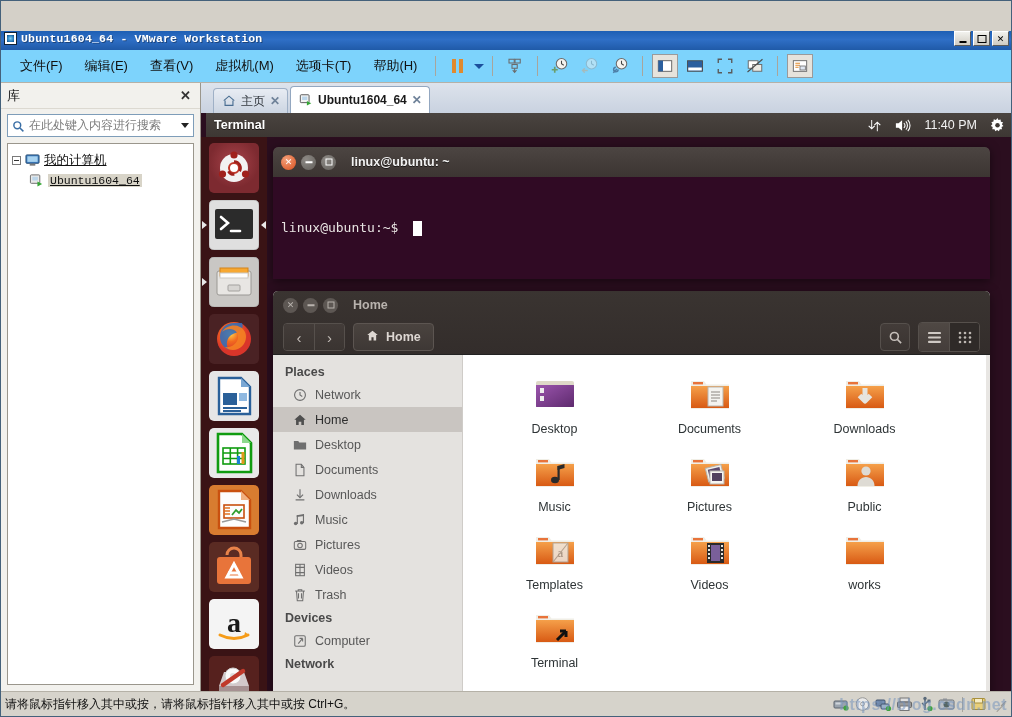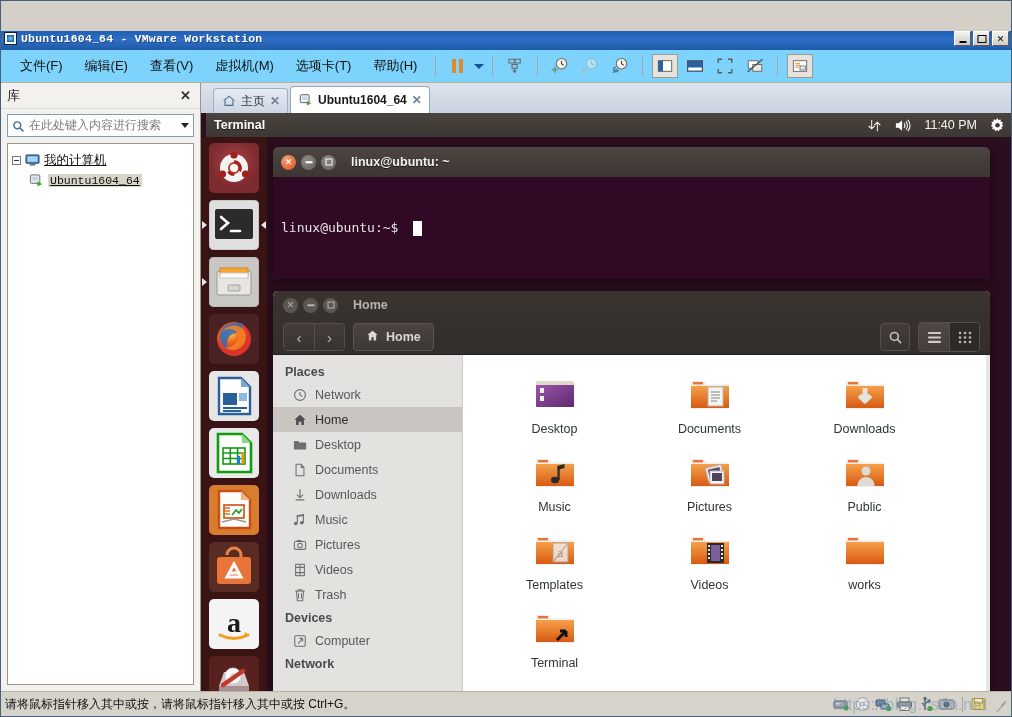--- a/index.html
+++ b/index.html
@@ -297,24 +297,24 @@
     width:14px;height:14px; position:relative; margin-left:2px;
   }
   .sb-grip::before, .sb-grip::after{
     content:''; position:absolute; background:#9a968c; height:1px; transform:rotate(-45deg);
   }
   .sb-grip::before{ width:12px; right:0; bottom:3px;}
   .sb-grip::after{ width:7px; right:0; bottom:7px;}
 
   
   #watermark{
-    position:absolute; right:24px; bottom:2px;
+    position:absolute; right:4px; bottom:2px;
     font-size:16px; color:rgba(120,150,190,.55);
     font-family:"Liberation Sans",sans-serif; letter-spacing:.5px;
-    pointer-events:none; z-index:20; white-space:nowrap;
+    pointer-events:none; z-index:20; white-space:nowrap;font-weight:bold;
   }
 </style>
 </head>
 <body>
 
 <div id="vmware-window">
 
   <div id="titlebar">
     <div class="tb-icon"></div>
     <div class="tb-title">Ubuntu1604_64 - VMware Workstation</div>

